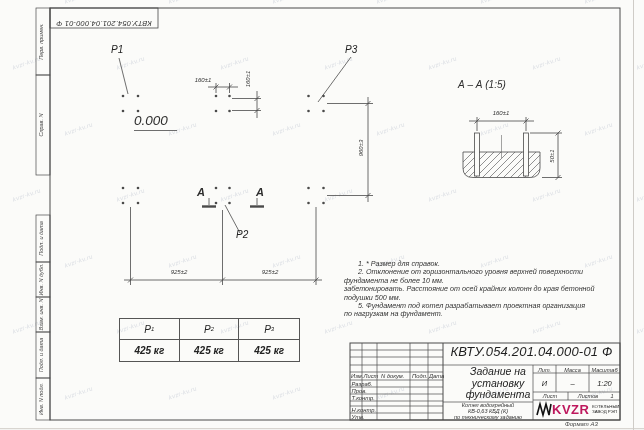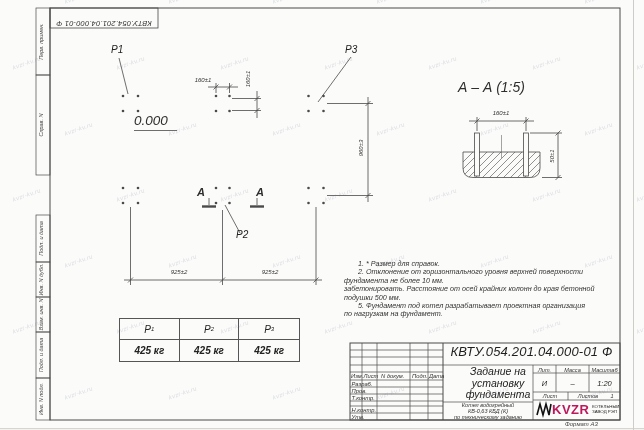--- a/index.html
+++ b/index.html
@@ -304,21 +304,21 @@
   <span class="t plabel" style="left:345px;top:44px">P3</span>
   <span class="t" style="left:134px;top:113px;font-size:13.5px">0.000</span>
   <span class="t dim ctr" style="left:203px;top:80px">160±1</span>
   <span class="t dim rot" style="left:248px;top:79px">160±1</span>
   <span class="t dim rot" style="left:361px;top:148px">960±3</span>
   <span class="t dim ctr" style="left:179px;top:272px">925±2</span>
   <span class="t dim ctr" style="left:270px;top:272px">925±2</span>
   <span class="t secletter ctr" style="left:201px;top:192px">А</span>
   <span class="t secletter ctr" style="left:260px;top:192px">А</span>
 
-  <span class="t" style="left:458px;top:79px;font-size:14px">А – А (1:5)</span>
+  <span class="t" style="left:458px;top:79px;font-size:10px">А – А (1:5)</span>
   <span class="t dim ctr" style="left:501px;top:113px">160±1</span>
   <span class="t dim rot" style="left:552px;top:156px">50±1</span>
 
   <div class="notes">
     <div class="ind">1. * Размер для справок.</div>
     <div class="ind">2. Отклонение от горизонтального уровня верхней поверхности</div>
     <div>фундамента не более 10 мм.</div>
     <div>забетонировать. Расстояние от осей крайних колонн до края бетонной</div>
     <div>подушки 500 мм.</div>
     <div class="ind">5. Фундамент под котел разрабатывает проектная организация</div>

